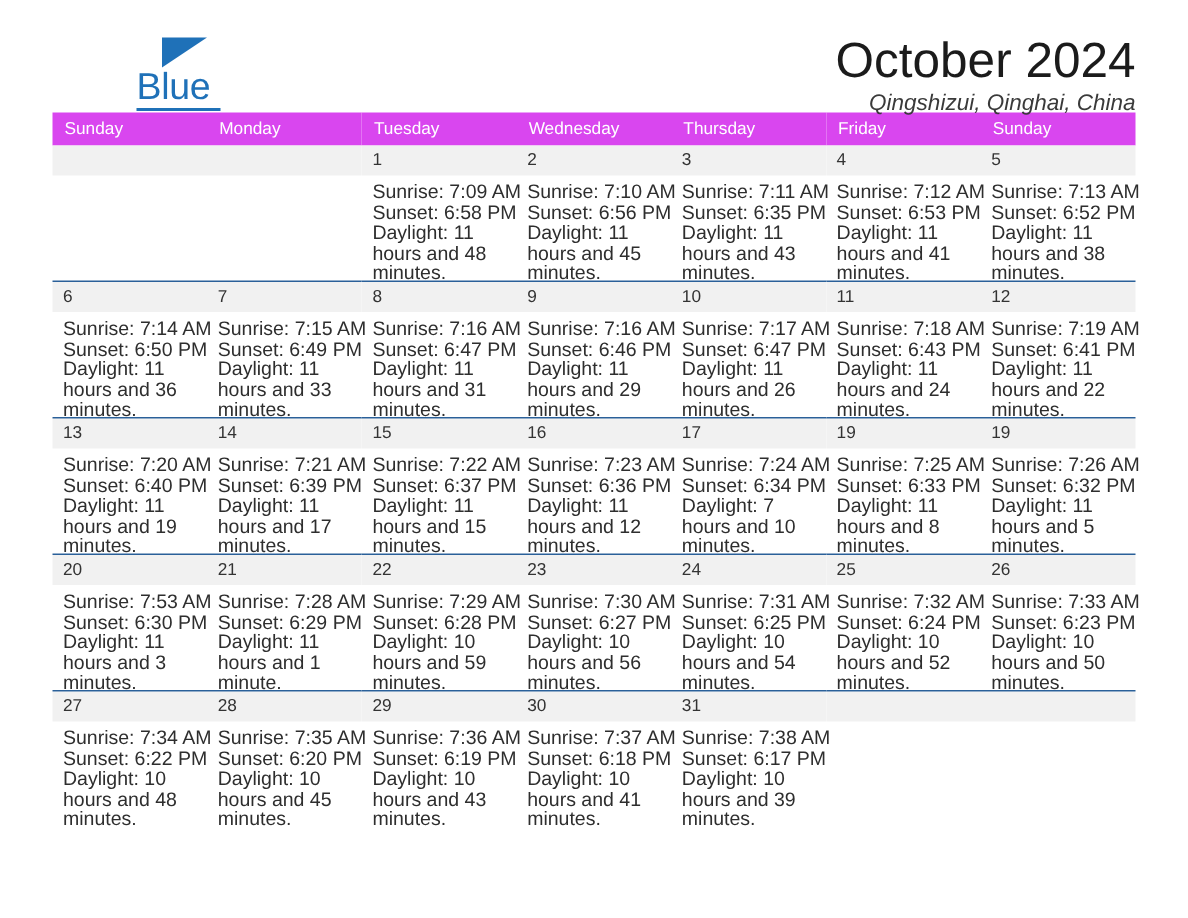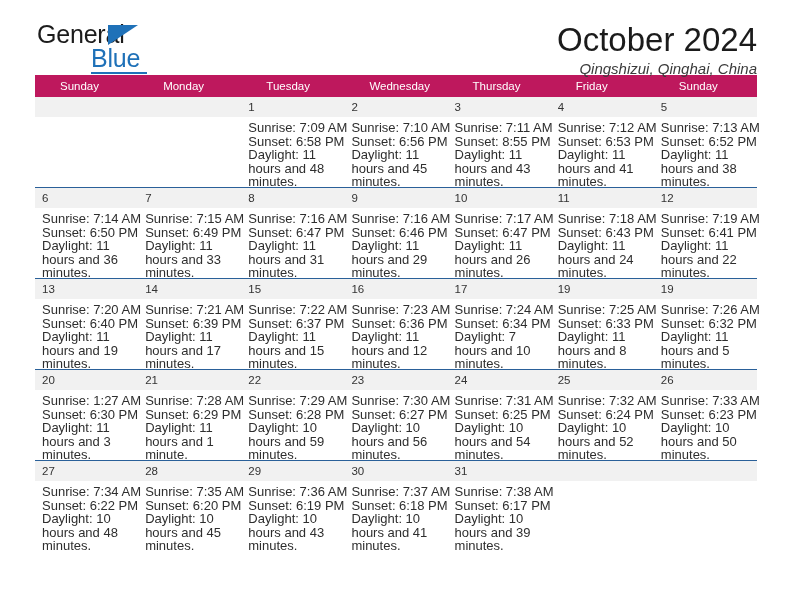--- a/index.html
+++ b/index.html
@@ -94,26 +94,26 @@
   }
 
   
   .calendar {
     width: 722px;
     border-collapse: collapse;
     table-layout: fixed;
     margin-top: 7px;
   }
   .calendar th {
-    background: #be185d;
+    background: #d946ef;
     color: #ffffff;
     font-size: 11.5px;
     font-weight: normal;
     text-align: left;
-    padding: 5px 0 5px 25px;
+    padding: 5px 0 5px 8px;
     height: 12px;
     border: none;
   }
   .week-row > td {
     padding: 0;
     border: none;
     vertical-align: top;
     border-top: 1px solid #2a6099;
     height: 90px;
   }
@@ -149,21 +149,20 @@
   }
 </style>
 </head>
 <body>
 
 <div class="page">
 
   <div class="header">
 
     <div class="brand">
-      <span class="brand-general">General</span>
       <span class="brand-triangle"></span>
       <span class="brand-blue-wrap">
         <span class="brand-blue">Blue</span>
         <span class="brand-rule"></span>
       </span>
     </div>
 
     <div class="titles">
       <h1 class="cal-title">October 2024</h1>
       <h2 class="cal-subtitle">Qingshizui, Qinghai, China</h2>
@@ -213,21 +212,21 @@
                 <div>Sunset: 6:56 PM</div>
                 <div class="dl">Daylight: 11 hours and 45 minutes.</div>
               </div>
             </div>
           </td>
           <td>
             <div class="cell">
               <div class="daynum">3</div>
               <div class="details">
                 <div>Sunrise: 7:11 AM</div>
-                <div>Sunset: 8:55 PM</div>
+                <div>Sunset: 6:35 PM</div>
                 <div class="dl">Daylight: 11 hours and 43 minutes.</div>
               </div>
             </div>
           </td>
           <td>
             <div class="cell">
               <div class="daynum">4</div>
               <div class="details">
                 <div>Sunrise: 7:12 AM</div>
                 <div>Sunset: 6:53 PM</div>
@@ -388,21 +387,21 @@
                 <div class="dl">Daylight: 11 hours and 5 minutes.</div>
               </div>
             </div>
           </td>
         </tr>
         <tr class="week-row">
           <td>
             <div class="cell">
               <div class="daynum">20</div>
               <div class="details">
-                <div>Sunrise: 1:27 AM</div>
+                <div>Sunrise: 7:53 AM</div>
                 <div>Sunset: 6:30 PM</div>
                 <div class="dl">Daylight: 11 hours and 3 minutes.</div>
               </div>
             </div>
           </td>
           <td>
             <div class="cell">
               <div class="daynum">21</div>
               <div class="details">
                 <div>Sunrise: 7:28 AM</div>

